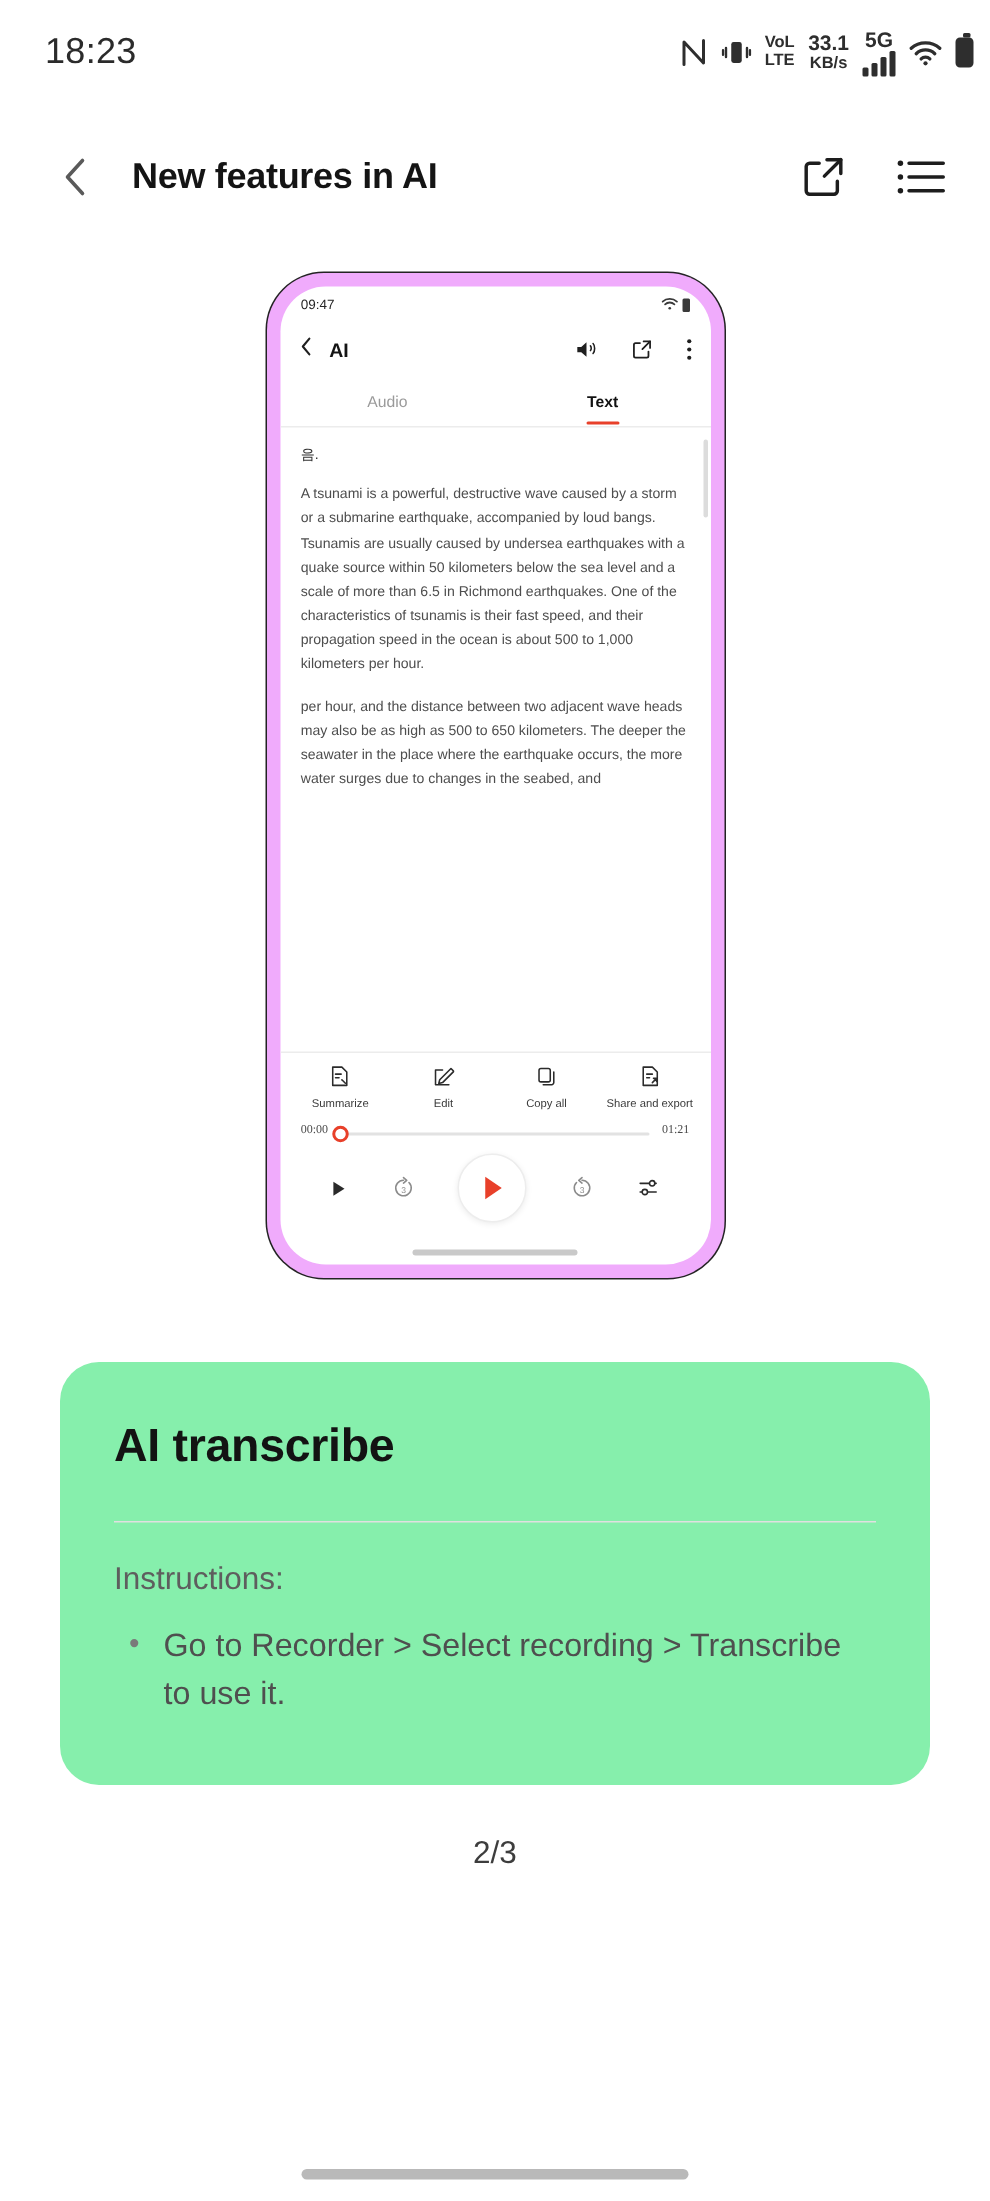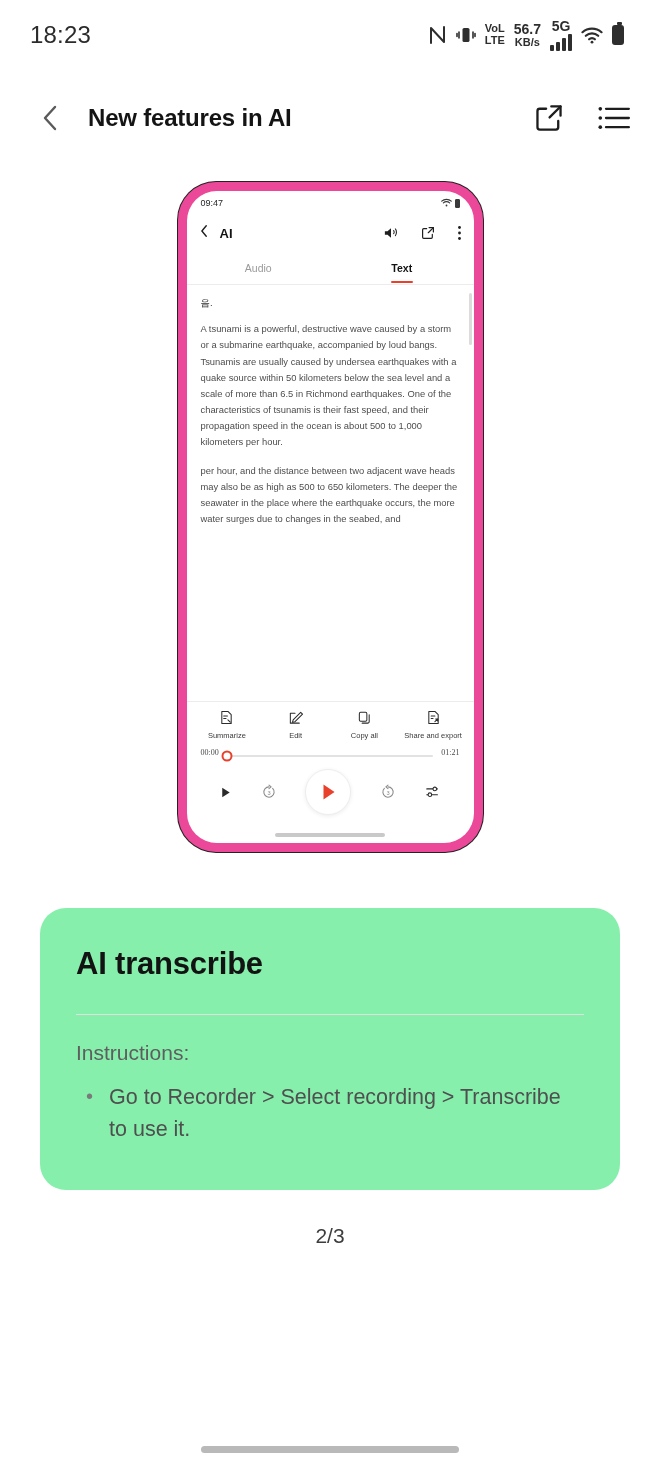--- a/index.html
+++ b/index.html
@@ -12,21 +12,21 @@
     overflow: hidden;
     position: relative;
   }
 
   
   .statusbar {
     height: 70px;
     display: flex;
     align-items: center;
     justify-content: space-between;
-    padding: 0 36px 0 30px;
+    padding: 0 11px 0 30px;
   }
   .status-time {
     font-size: 24px;
     color: #2b2b2b;
     letter-spacing: .2px;
   }
   .status-right {
     display: flex;
     align-items: center;
     gap: 9px;
@@ -80,21 +80,21 @@
   .appbar-actions { display: flex; align-items: center; gap: 34px; }
   .appbar-actions .act { color: #1d1d1d; display: flex; align-items: center; justify-content: center; }
 
   
   .phone-wrap {
     display: flex; justify-content: center;
     margin-top: 16px;
   }
   .phone {
     width: 305px; height: 670px;
-    background: #ec4899;
+    background: #f0abfc;
     border-radius: 38px;
     padding: 9px;
     box-shadow: 0 0 0 1px #232323;
   }
   .phone-screen {
     width: 100%; height: 100%;
     background: #ffffff;
     border-radius: 30px;
     overflow: hidden;
     position: relative;
@@ -257,21 +257,21 @@
       <svg width="20" height="20" viewBox="0 0 20 20" fill="none">
         <rect x="6.5" y="3" width="7" height="14" rx="1.6" fill="#2e2e2e"></rect>
         <path d="M3 7v6M1 8.5v3M17 7v6M19 8.5v3" stroke="#2e2e2e" stroke-width="1.6" stroke-linecap="round"></path>
       </svg>
     </span>
     <span class="st-text">
       <span>VoL</span><br>
       <span>LTE</span>
     </span>
     <span class="st-text">
-      <span class="big">56.7</span><br>
+      <span class="big">33.1</span><br>
       <span>KB/s</span>
     </span>
     <span class="st-text">
       <span class="big">5G</span><br>
       <span class="bars">
           <i></i>
           <i></i>
           <i></i>
           <i></i>
         </span>

